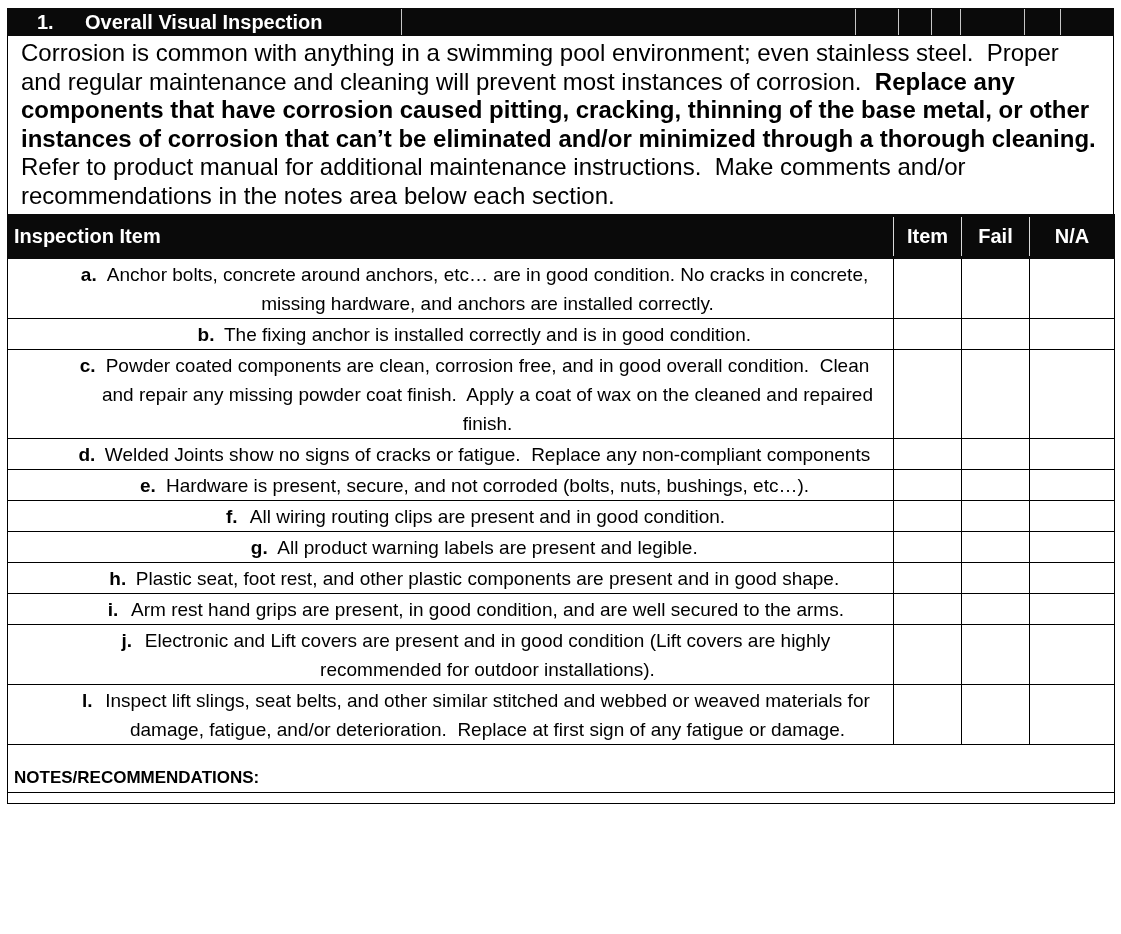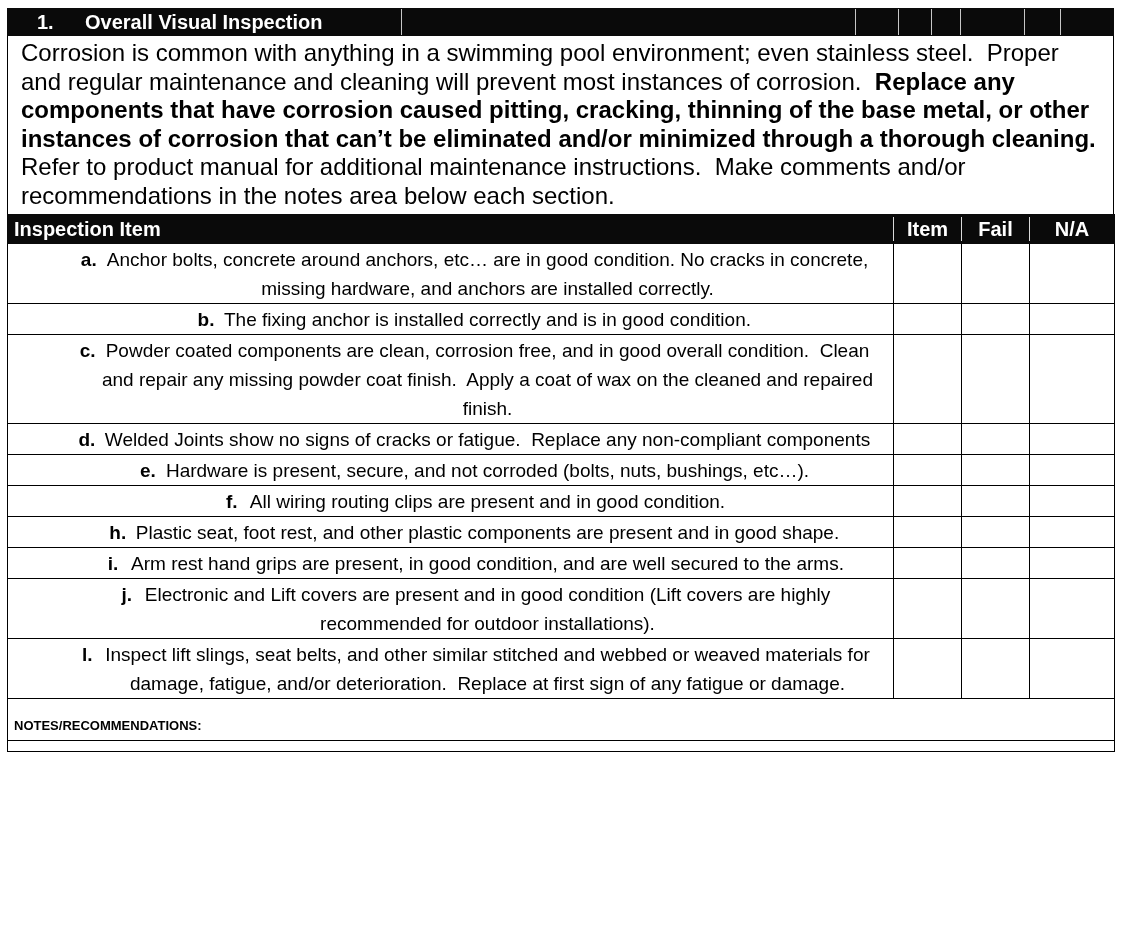--- a/index.html
+++ b/index.html
@@ -13,31 +13,31 @@
   .title-num{display:inline-block;margin-left:30px;width:48px;}
   .gridline{position:absolute;top:1px;bottom:1px;width:1px;background:#e9e9e9;opacity:.85;}
 
   
   .intro{border-left:1px solid #000;border-right:1px solid #000;
          padding:3px 12px 4px 13px;font-size:24px;line-height:28.5px;white-space:pre-wrap;}
   .intro b{font-weight:700;}
 
   
   table{width:1107px;border-collapse:collapse;table-layout:fixed;font-size:19px;}
-  thead th{background:#0a0a0a;color:#fff;height:29px;font-size:20px;padding:0;
+  thead th{background:#0a0a0a;color:#fff;height:44px;font-size:20px;padding:0;
            border:1px solid #0a0a0a;position:relative;}
   th.item-h{text-align:left;padding-left:6px;}
   th.check-h{text-align:center;}
   th.check-h::before{content:"";position:absolute;left:-1px;top:2px;bottom:2px;width:1px;background:#d9d9d9;}
   tbody td{border:1px solid #000;vertical-align:top;}
   td.item-cell{padding:1px 8px 0 46px;line-height:29px;}
   .item-inner{padding-left:36px;text-indent:-36px;white-space:pre-wrap;text-align:center;}
   .letter{display:inline-block;width:36px;text-indent:0;font-weight:700;}
   td.check-cell{background:#fff;}
-  td.notes-cell{font-weight:700;padding:12px 0 0 6px;height:29px;line-height:29px;font-size:13px;border:1px solid #000;}
+  td.notes-cell{font-weight:700;padding:18px 0 0 6px;height:29px;line-height:29px;font-size:17px;border:1px solid #000;}
   td.notes-area{height:11px;border:1px solid #000;}
 </style>
 </head>
 <body>
 
 <div class="doc">
 
   <div class="title-bar">
     <span class="title-num">1.</span>
     <span class="title-text">Overall Visual Inspection</span>
@@ -115,20 +115,28 @@
 
   <tr>
     <td class="item-cell">
             <div class="item-inner"><span class="letter">f.</span><span>All wiring routing clips are present and in good condition.</span></div>
           </td>
     <td class="check-cell"></td>
     <td class="check-cell"></td>
     <td class="check-cell"></td>
   </tr>
 
+  <tr>
+    <td class="item-cell">
+            <div class="item-inner"><span class="letter">g.</span><span>All product warning labels are present and legible.</span></div>
+          </td>
+    <td class="check-cell"></td>
+    <td class="check-cell"></td>
+    <td class="check-cell"></td>
+  </tr>
 
   <tr>
     <td class="item-cell">
             <div class="item-inner"><span class="letter">h.</span><span>Plastic seat, foot rest, and other plastic components are present and in good shape.</span></div>
           </td>
     <td class="check-cell"></td>
     <td class="check-cell"></td>
     <td class="check-cell"></td>
   </tr>
 

